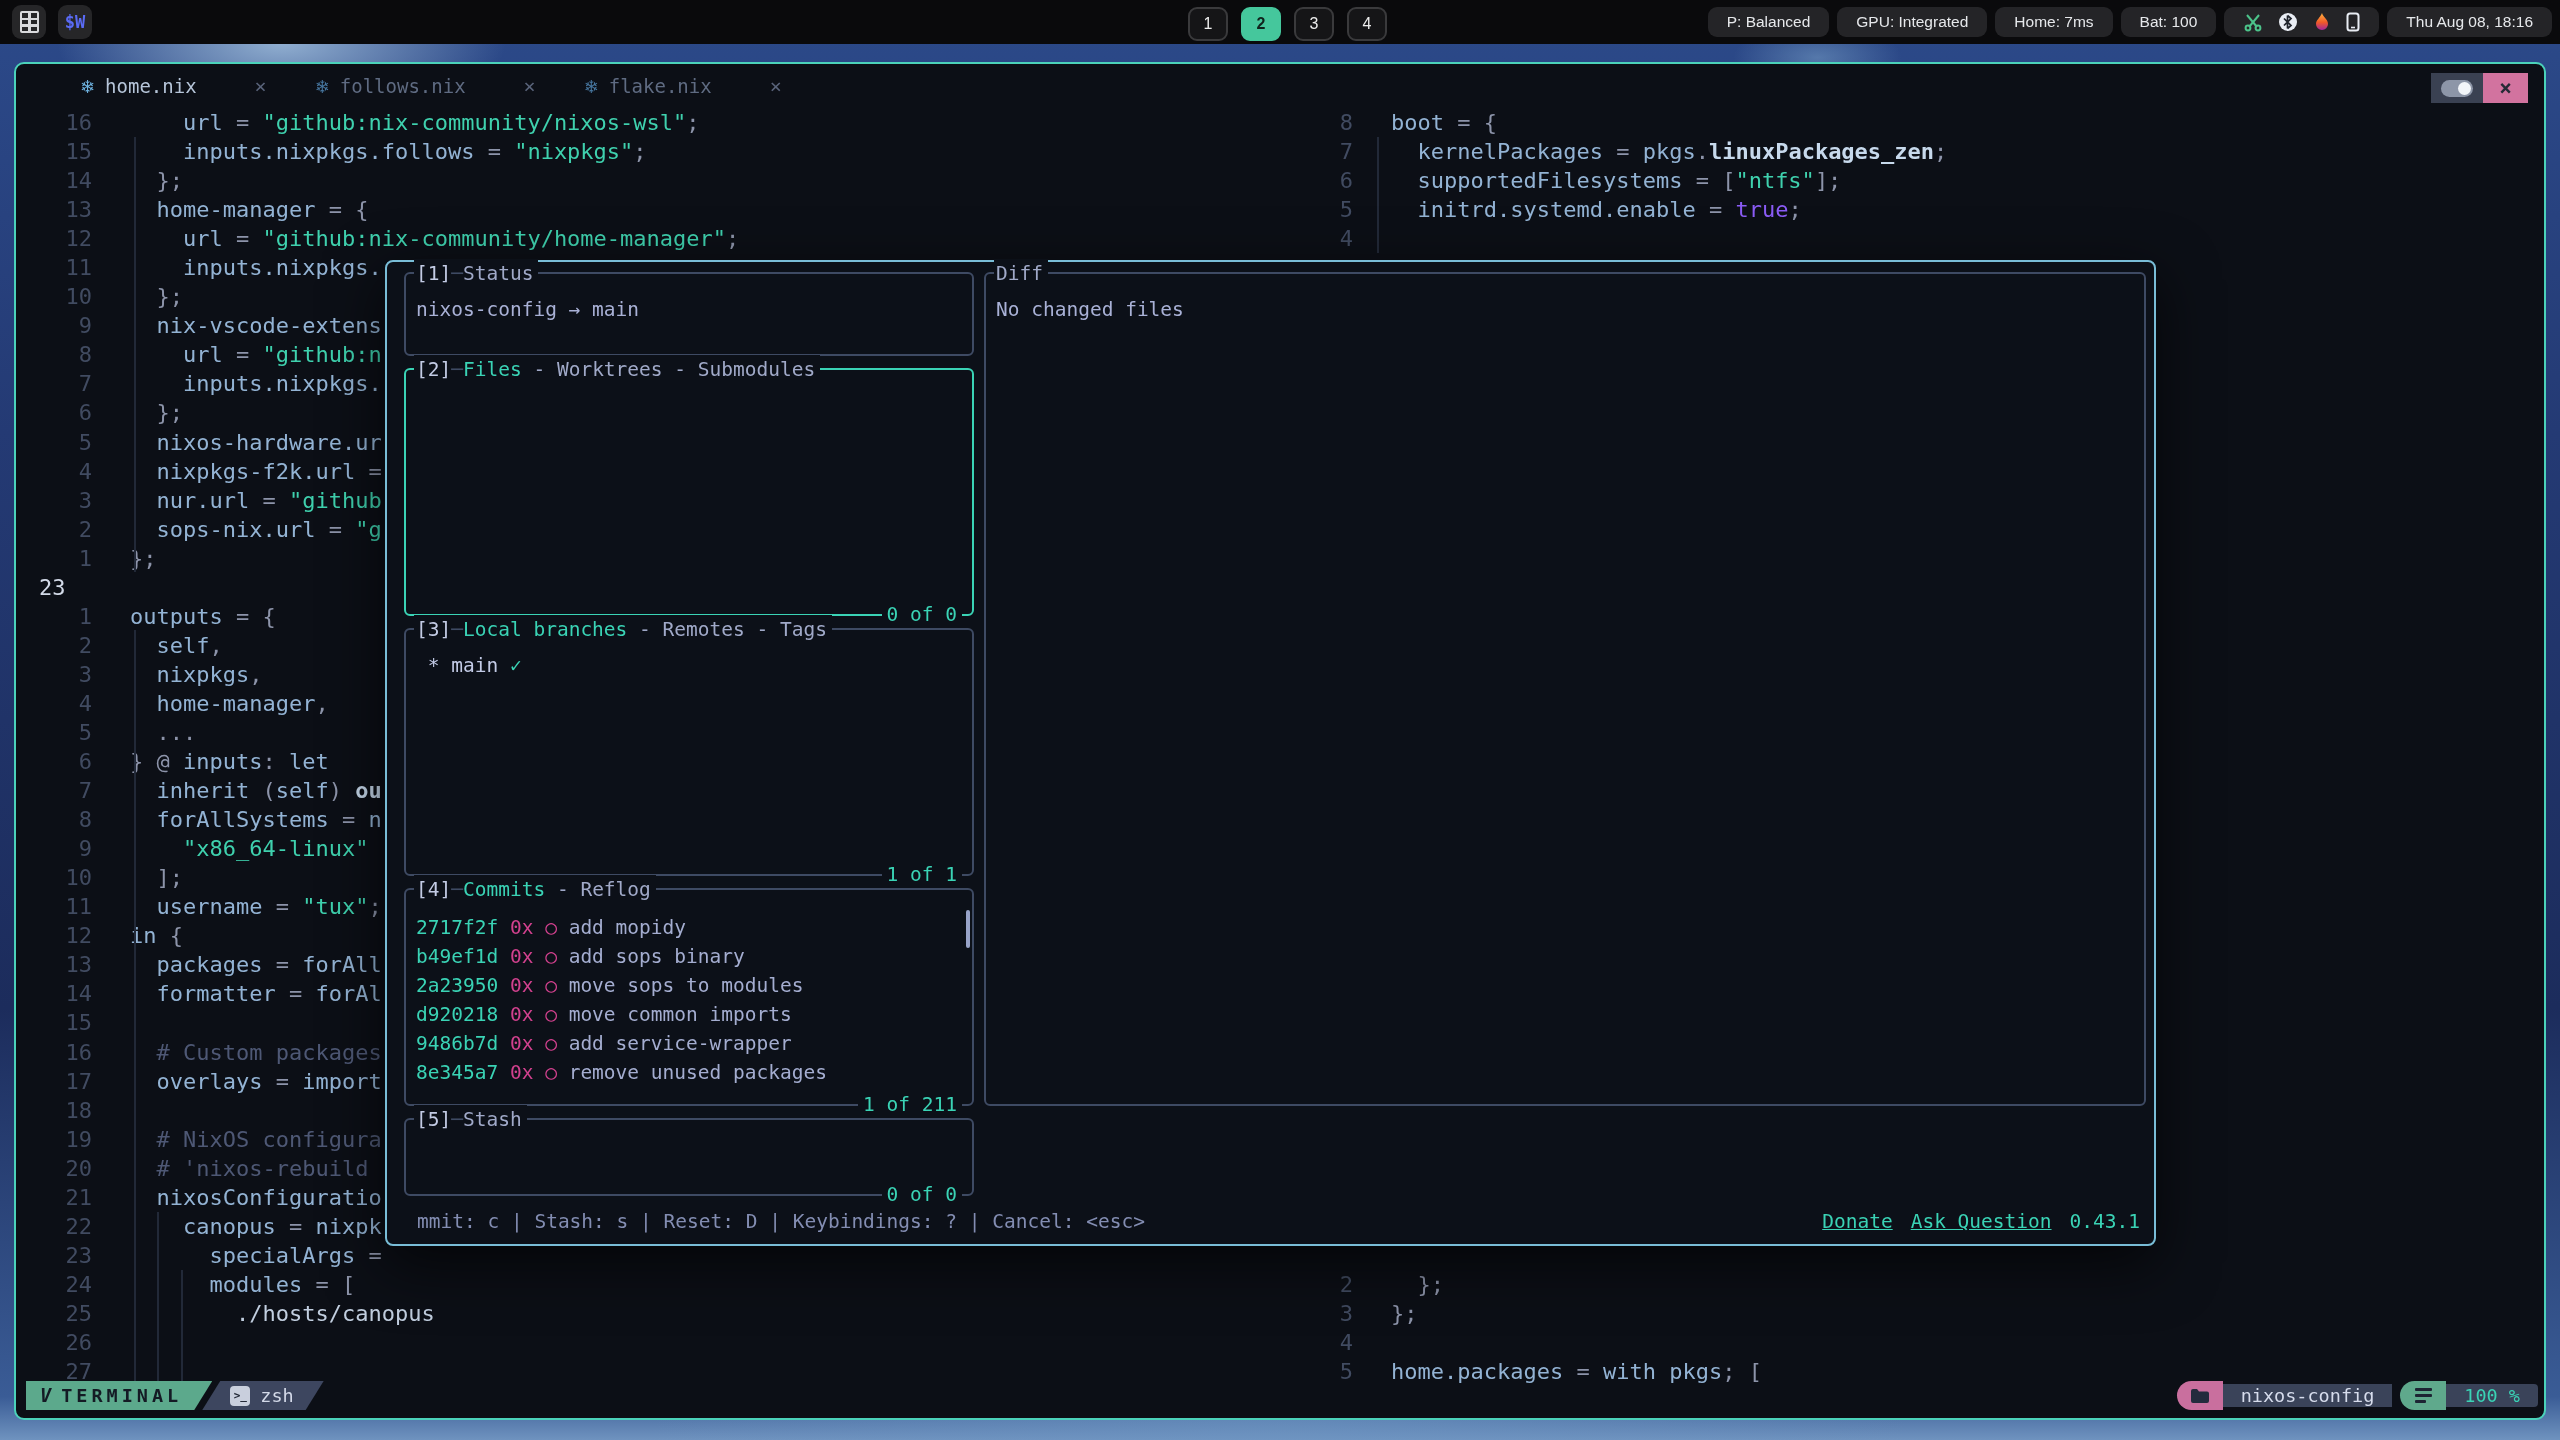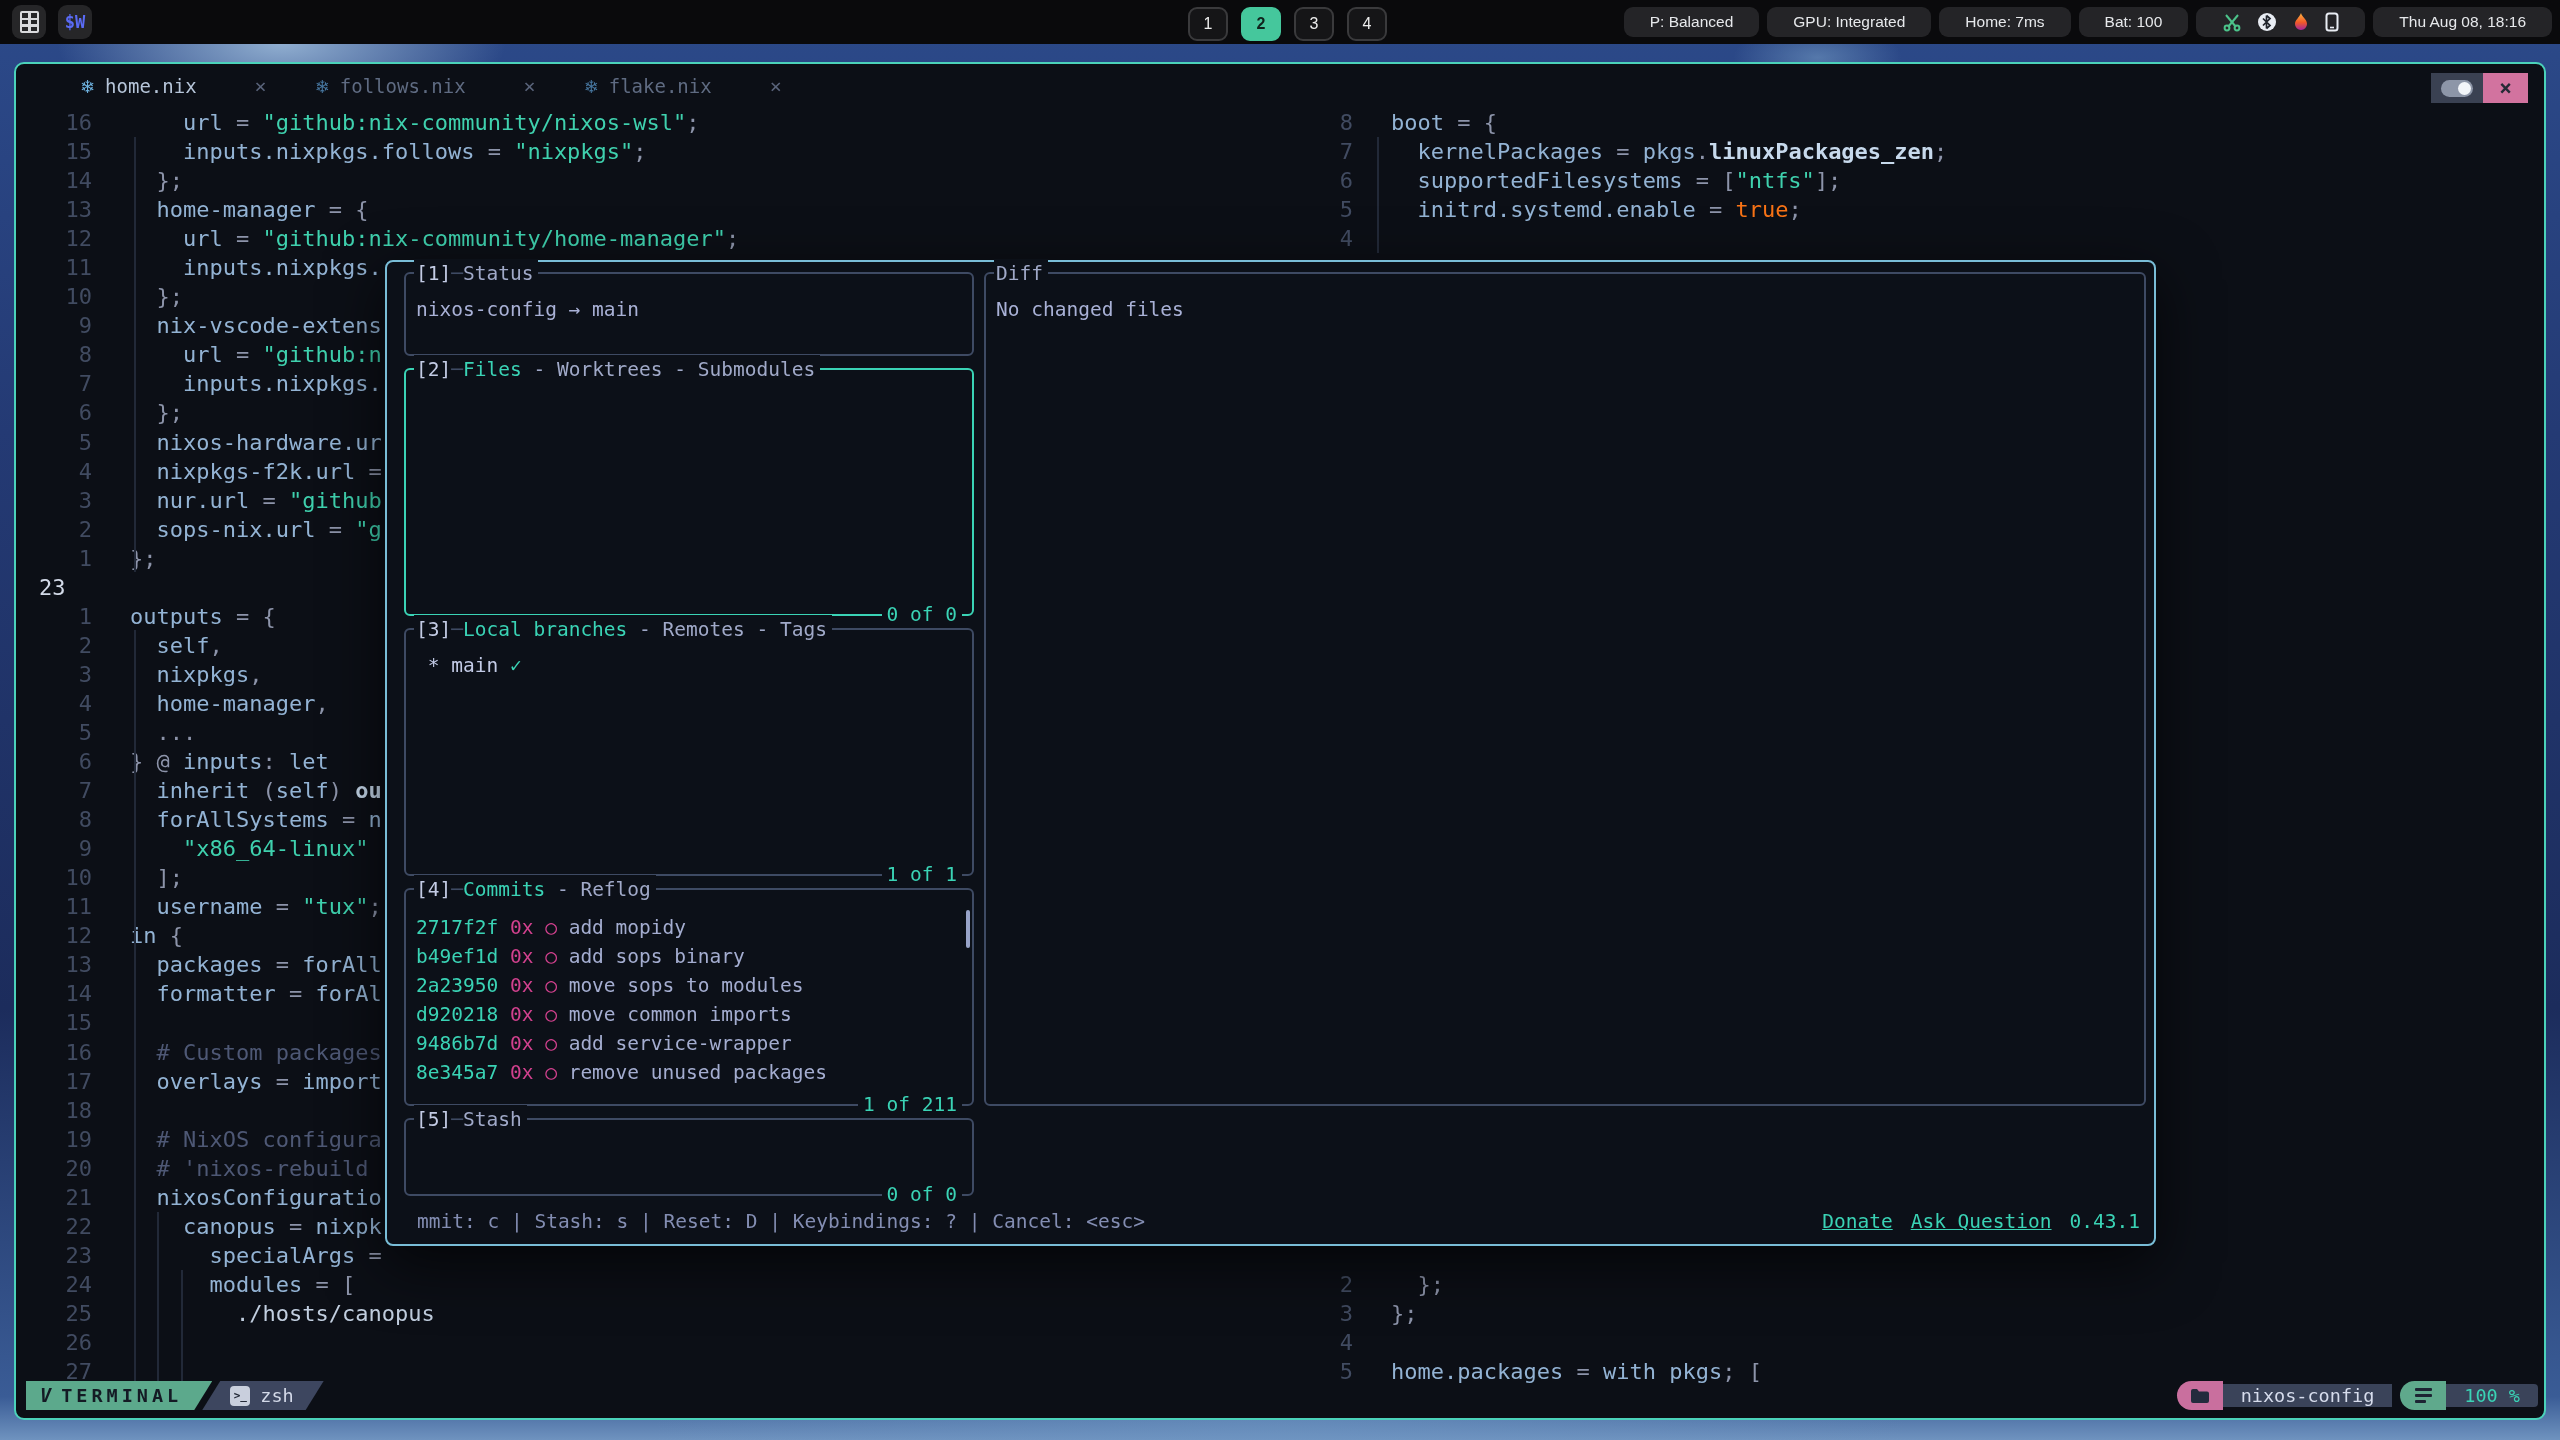--- a/index.html
+++ b/index.html
@@ -21,21 +21,21 @@
     background:
       linear-gradient(to right, transparent 0 42%, #d9dadd 42% 58%, transparent 58%),
       linear-gradient(to bottom, transparent 0 26%, #d9dadd 26% 40%, transparent 40% 62%, #d9dadd 62% 76%, transparent 76%);}
   .logo-text{font-family:"DejaVu Sans Mono",monospace;font-weight:bold;font-size:17px;color:#5a6bf5;}
   #workspaces{position:absolute;left:1188px;top:7px;display:flex;gap:13px;}
   .ws{width:36px;height:30px;border-radius:9px;border:2px solid #3a3a3c;background:#151517;
       display:flex;align-items:center;justify-content:center;font-size:16px;color:#ececec;}
   .ws.active{background:#45c79c;border-color:#45c79c;color:#10231c;font-weight:bold;}
   #tb-right{position:absolute;right:8px;top:7px;display:flex;gap:8px;align-items:center;height:30px;}
   .pill{height:30px;border-radius:9px;background:#242427;display:flex;align-items:center;
-        padding:0 26px;font-size:15.5px;color:#e6e8eb;white-space:nowrap;}
+        padding:0 19px;font-size:15.5px;color:#e6e8eb;white-space:nowrap;}
   .tray{gap:15px;}
   
   #window{position:absolute;left:14px;top:62px;width:2528px;height:1354px;background:#0c0f16;
           border:2px solid #4bd2ba;border-radius:10px;overflow:hidden;}
   
   #tabbar{position:absolute;left:64px;top:0;height:44px;display:flex;gap:48px;align-items:center;
           font-size:19px;}
   .tab{display:flex;align-items:center;gap:10px;}
   .tab .snow{font-family:"DejaVu Sans",sans-serif;font-size:18px;color:#46759e;}
   .tab.active .snow{color:#6fb4e2;}
@@ -53,21 +53,21 @@
   #left-pane{left:0;top:44px;}
   #right-pane-top{left:1304px;top:44px;}
   #right-pane-bottom{left:1304px;top:1206px;}
   .crow{display:flex;height:29.05px;white-space:pre;}
   #left-pane .gut{width:76px;text-align:right;flex:0 0 76px;margin-right:38px;}
   #right-pane-top .gut,#right-pane-bottom .gut{width:33px;text-align:right;flex:0 0 33px;margin-right:38px;}
   .gut{color:#414b61;}
   .gut.cur{text-align:left !important;padding-left:23px;color:#d3dae8;}
   .codeline{white-space:pre;}
   .pl{color:#8d94aa;} .id{color:#93b3d4;} .op{color:#8d94aa;} .str{color:#3fd1ae;}
-  .cm{color:#4e5875;} .kw{color:#93b3d4;} .pink{color:#f97316;margin-top:42px;}
+  .cm{color:#4e5875;} .kw{color:#93b3d4;} .pink{color:#8b5cf6;margin-top:42px;}
   .bold{color:#c7d9ec;font-weight:bold;} .path{color:#c2cfe0;}
   .iguide{position:absolute;width:2px;background:#222938;}
   
   #lazygit{position:absolute;left:369px;top:196px;width:1767px;height:982px;background:#0c1018;
            border:2px solid #79bdd7;border-radius:8px;box-shadow:0 18px 60px rgba(0,0,0,.65);
            font-size:19.5px;line-height:29.05px;z-index:10;}
   .lg-panel{position:absolute;border:2px solid #3e4a63;border-radius:6px;}
   .lg-panel.focused{border-color:#3ad3b5;}
   .lg-title{position:absolute;top:-15px;left:8px;background:#0c1018;padding:0 5px 0 2px;white-space:pre;}
   .lg-num{color:#c3cbe4;} .lg-tdash{color:#3e4a63;} .lg-tab{color:#3ad3b5;} .lg-trest{color:#a0a9c8;}

